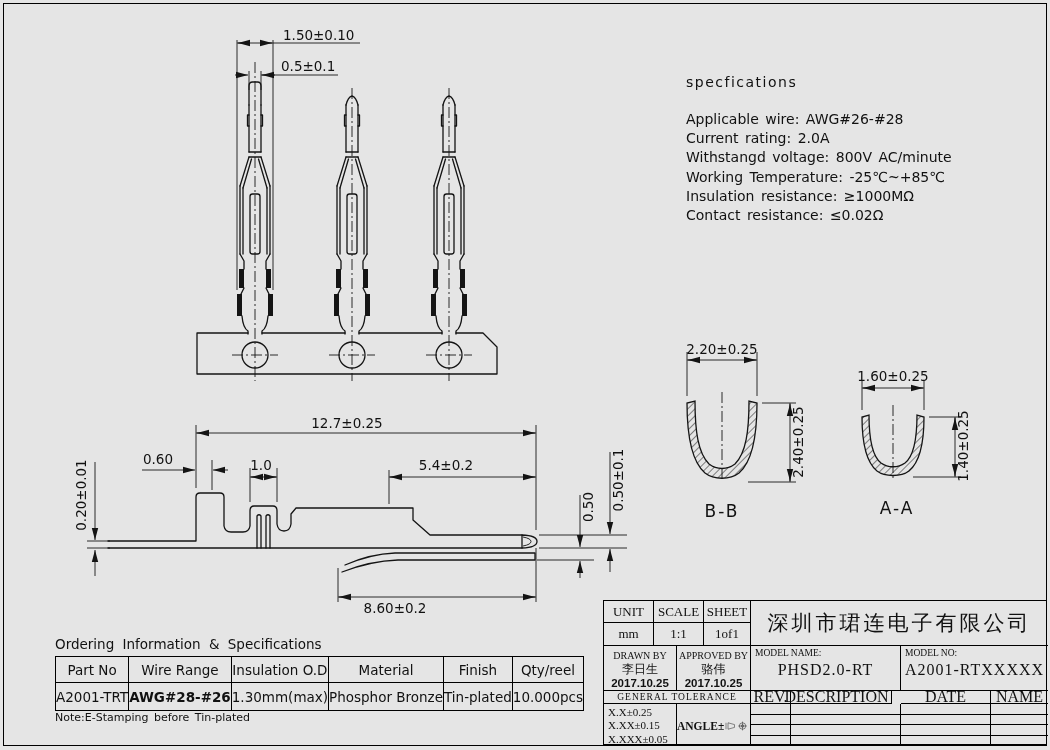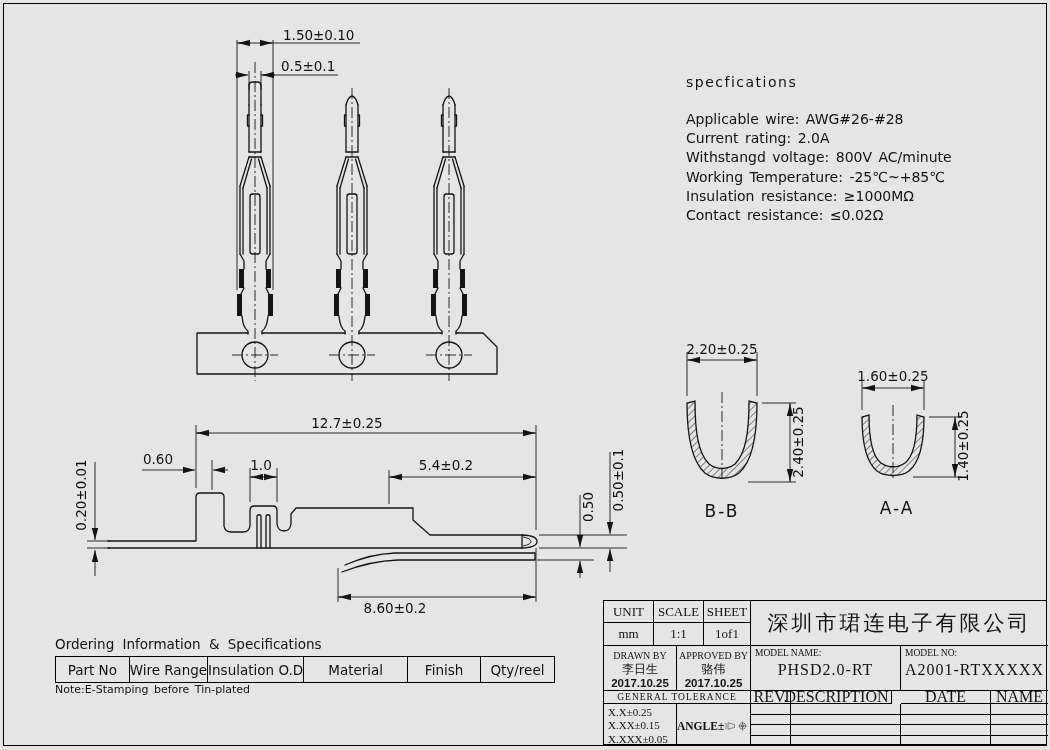--- a/index.html
+++ b/index.html
@@ -215,20 +215,28 @@
     <table class="otable">
       <tbody>
           <tr class="hdr">
         <td style="width:75px">Part No</td>
         <td style="width:76px">Wire Range</td>
         <td style="width:87px">Insulation O.D</td>
         <td style="width:108px">Material</td>
         <td style="width:75px">Finish</td>
         <td style="width:75px">Qty/reel</td>
       </tr>
+      <tr class="dat">
+        <td>A2001-TRT</td>
+        <td class="awg">AWG#28-#26</td>
+        <td>1.30mm(max)</td>
+        <td>Phosphor Bronze</td>
+        <td>Tin-plated</td>
+        <td>10.000pcs</td>
+      </tr>
     </tbody>
       </table>
     <div class="note">Note:E-Stamping before Tin-plated</div>
   </div>
 
   <div class="tblock">
     <div class="tc br bb lab13" style="left:0;top:0;width:50px;height:22px">UNIT</div>
     <div class="tc br bb lab13" style="left:50px;top:0;width:50px;height:22px">SCALE</div>
     <div class="tc br bb lab13" style="left:100px;top:0;width:47px;height:22px">SHEET</div>
     <div class="tc br bb lab13" style="left:0;top:22px;width:50px;height:23px">mm</div>

